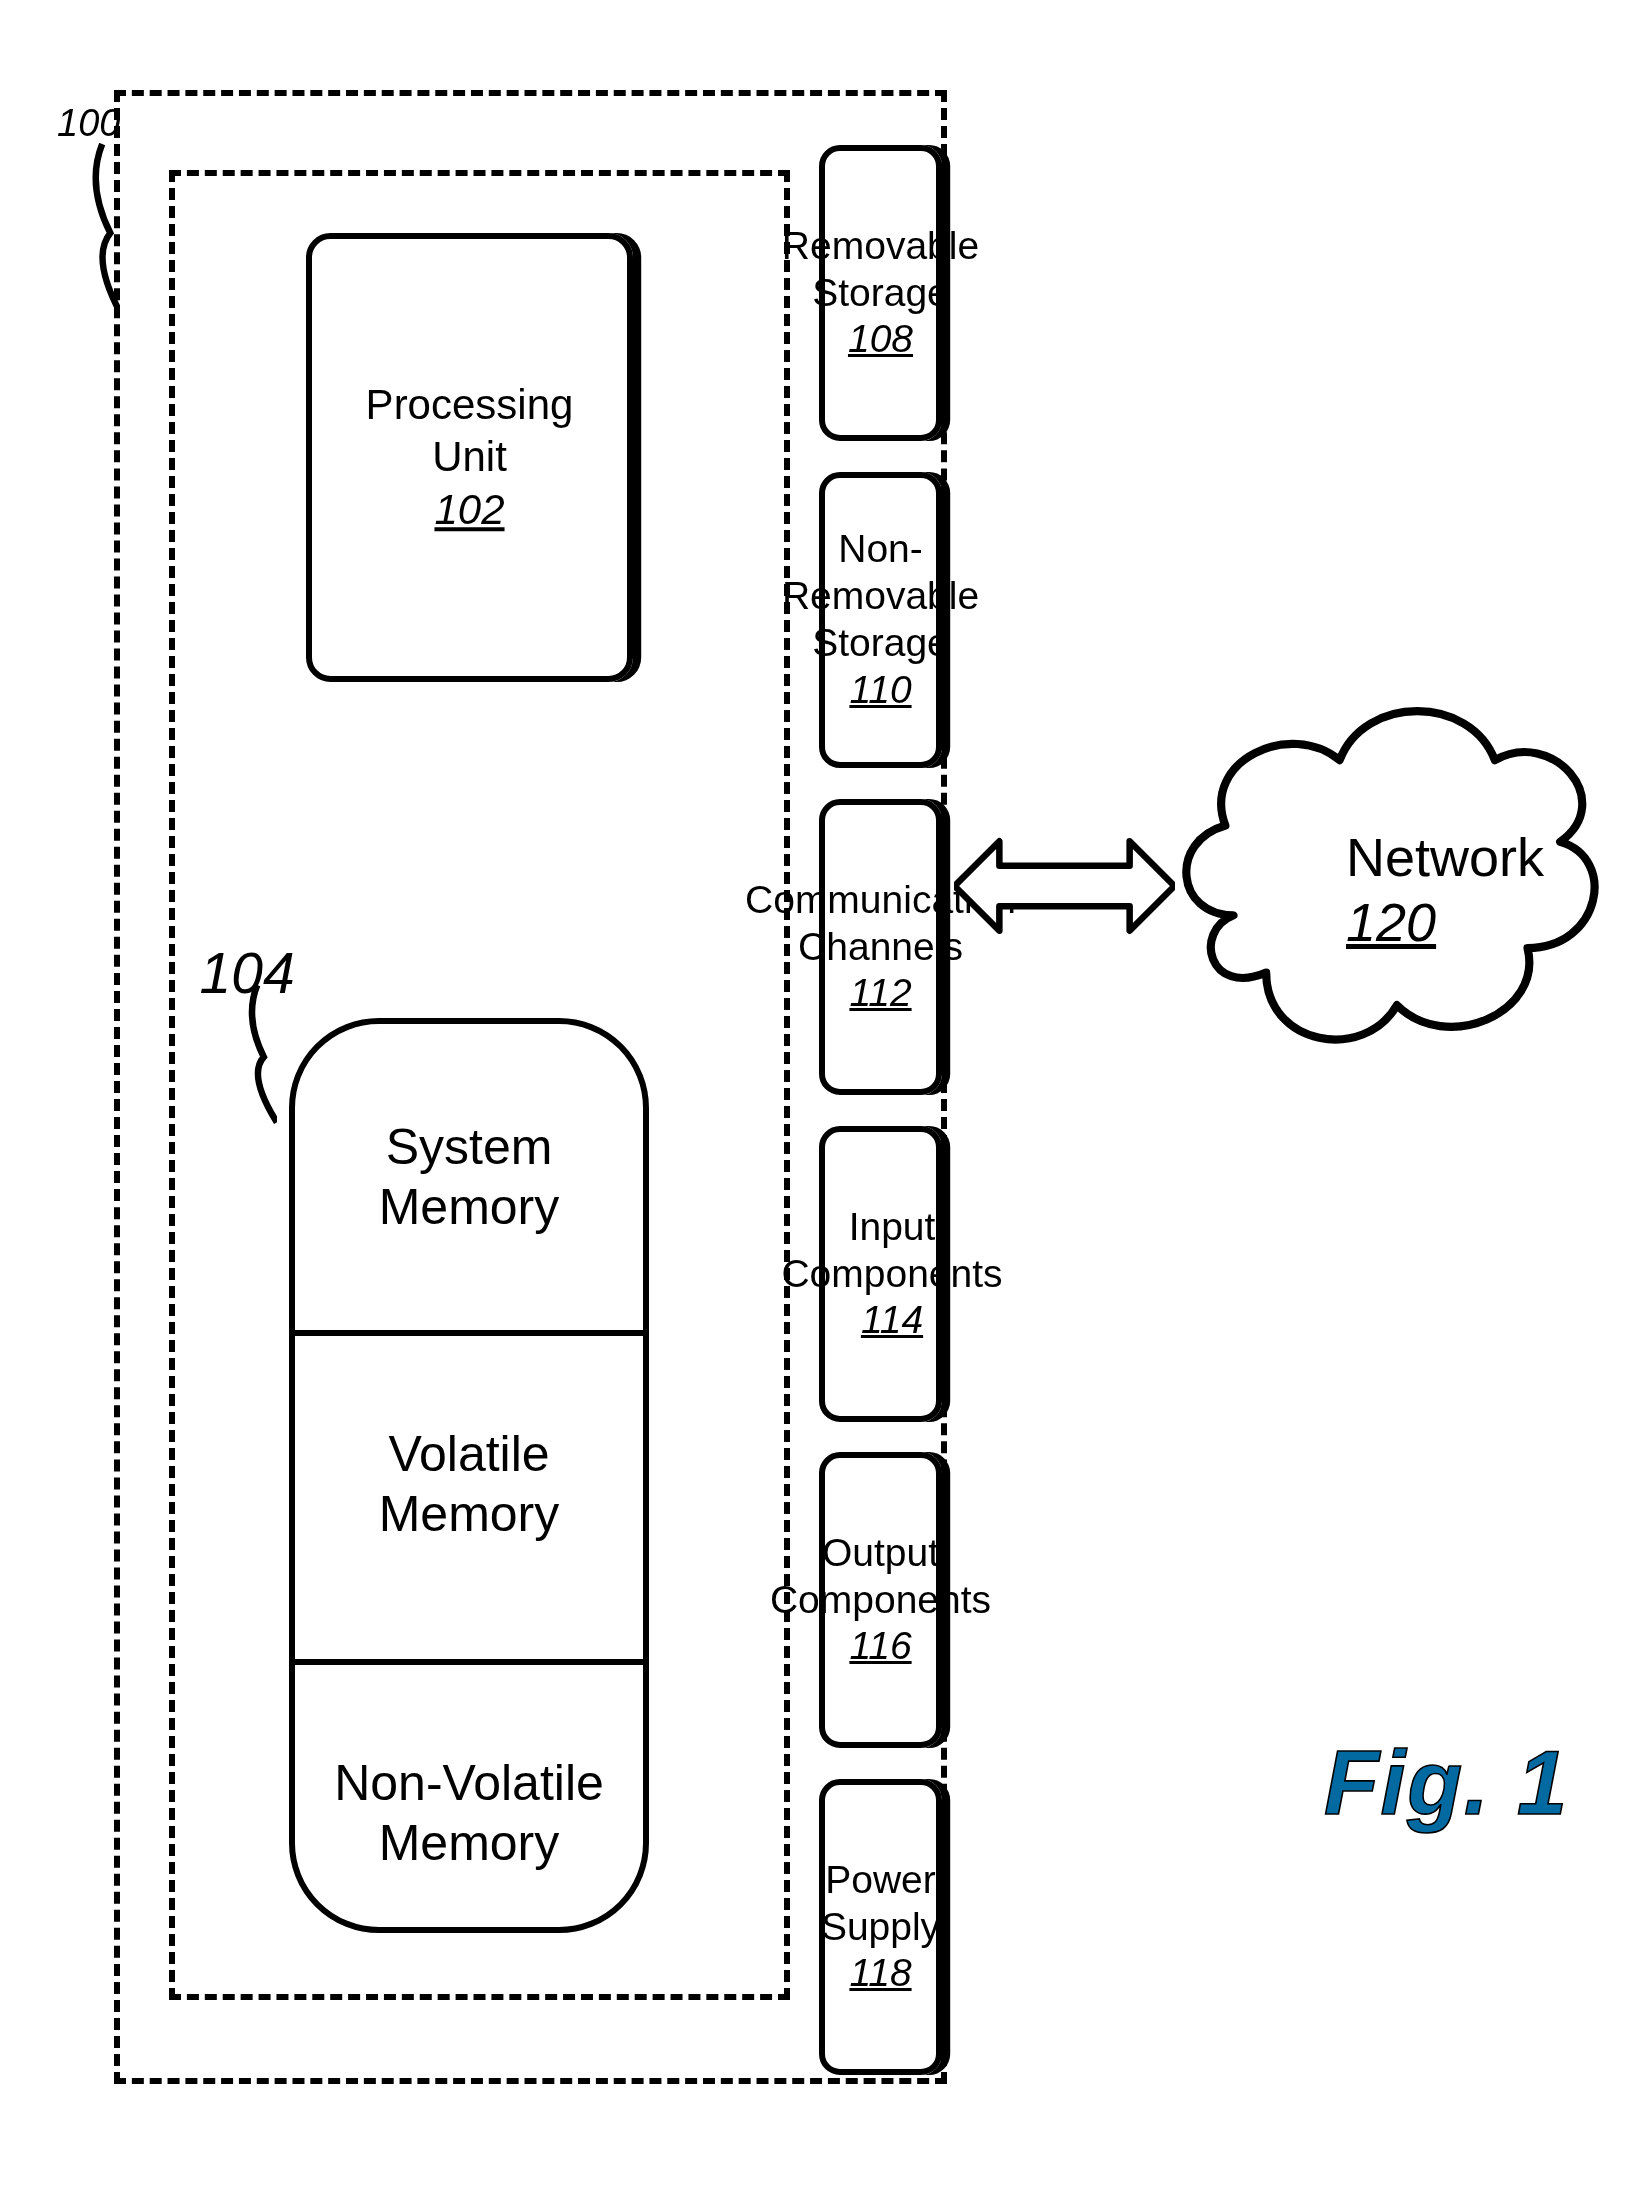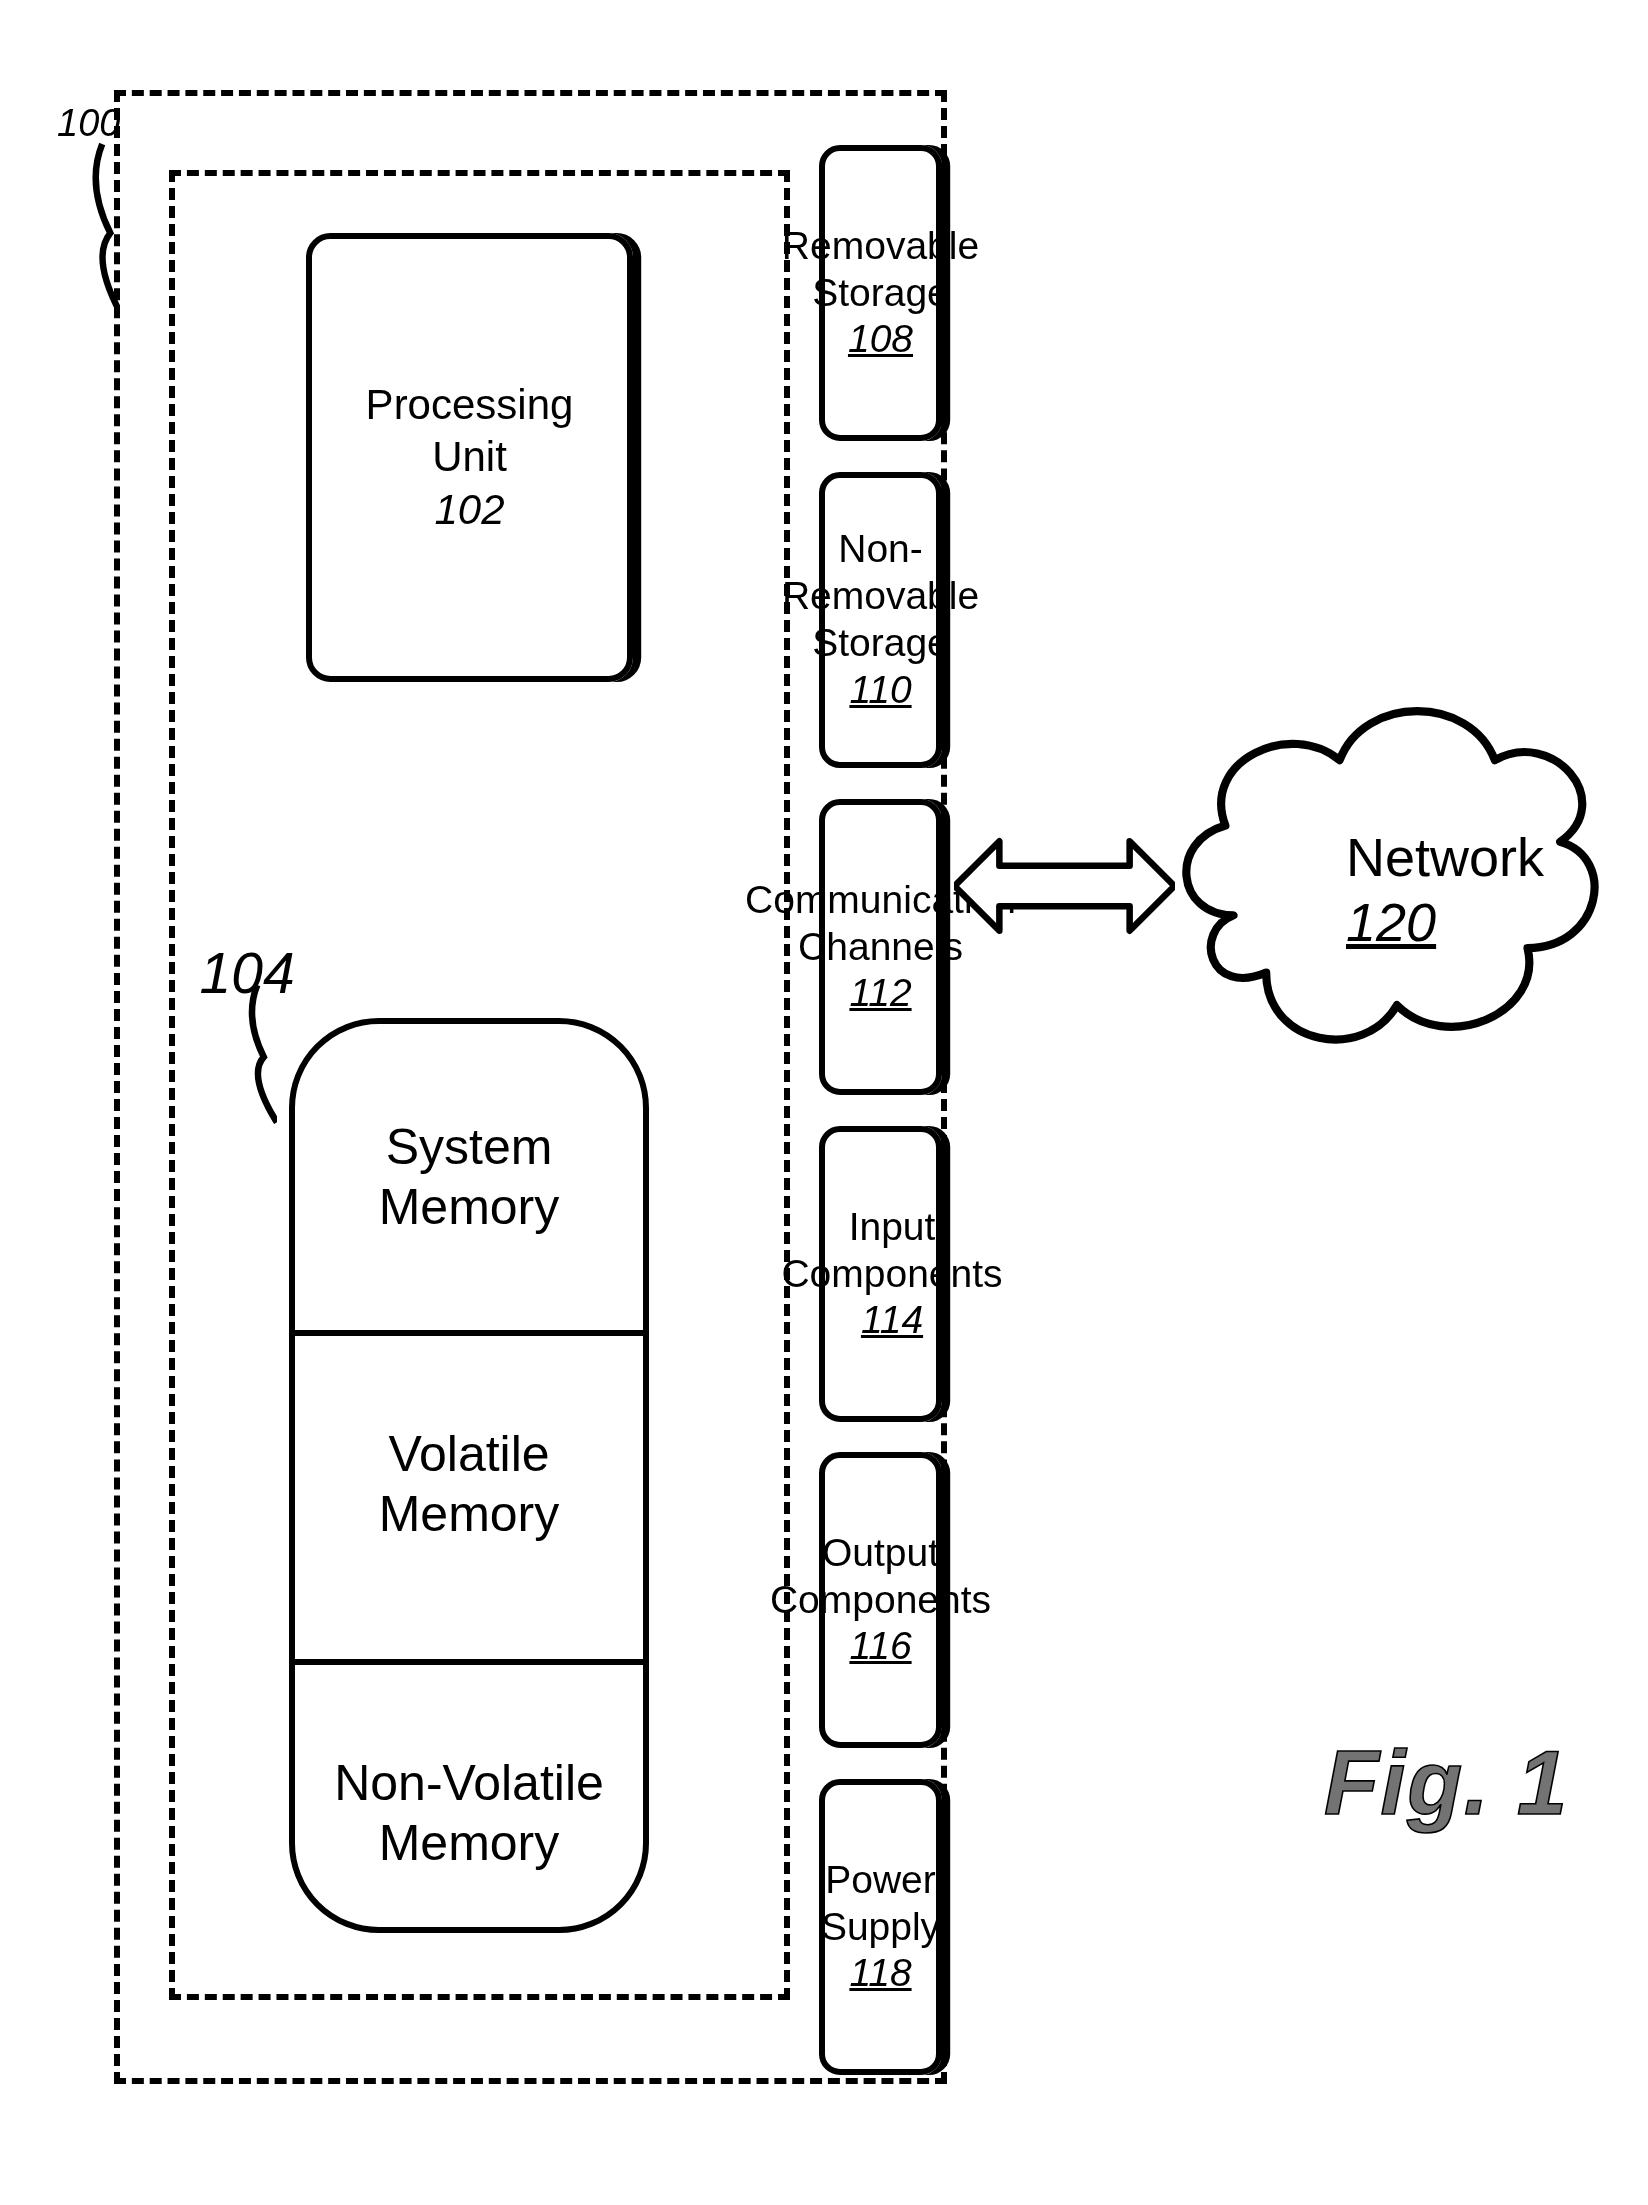--- a/index.html
+++ b/index.html
@@ -70,20 +70,21 @@
   }
   .proc-unit .pu-text {
     position: absolute;
     top: 50%;
     left: 50%;
     transform: translate(-50%,-50%);
     font-size: 42px;
     line-height: 1.25;
   }
   .proc-unit .pu-num {
+    text-decoration: underline;
     font-style: italic;
   }
 
   
   .mem-block {
     position: absolute;
     left: 114px;
     top:  842px;
     width: 360px;
     height: 915px;
@@ -184,21 +185,21 @@
   .fig-label {
     position: absolute;
     left: 1324px;
     top: 1732px;
     font-size: 90px;
     font-weight: bold;
     font-style: italic;
     letter-spacing: 1.6px;
     
     -webkit-text-stroke: 1.6px #000;
-    color: #737373;
+    color: #0369a1;
   }
 
   .underline { text-decoration: underline; }
   .italic { font-style: italic; }
 </style>
 </head>
 <body>
 
 <div class="page">
 

